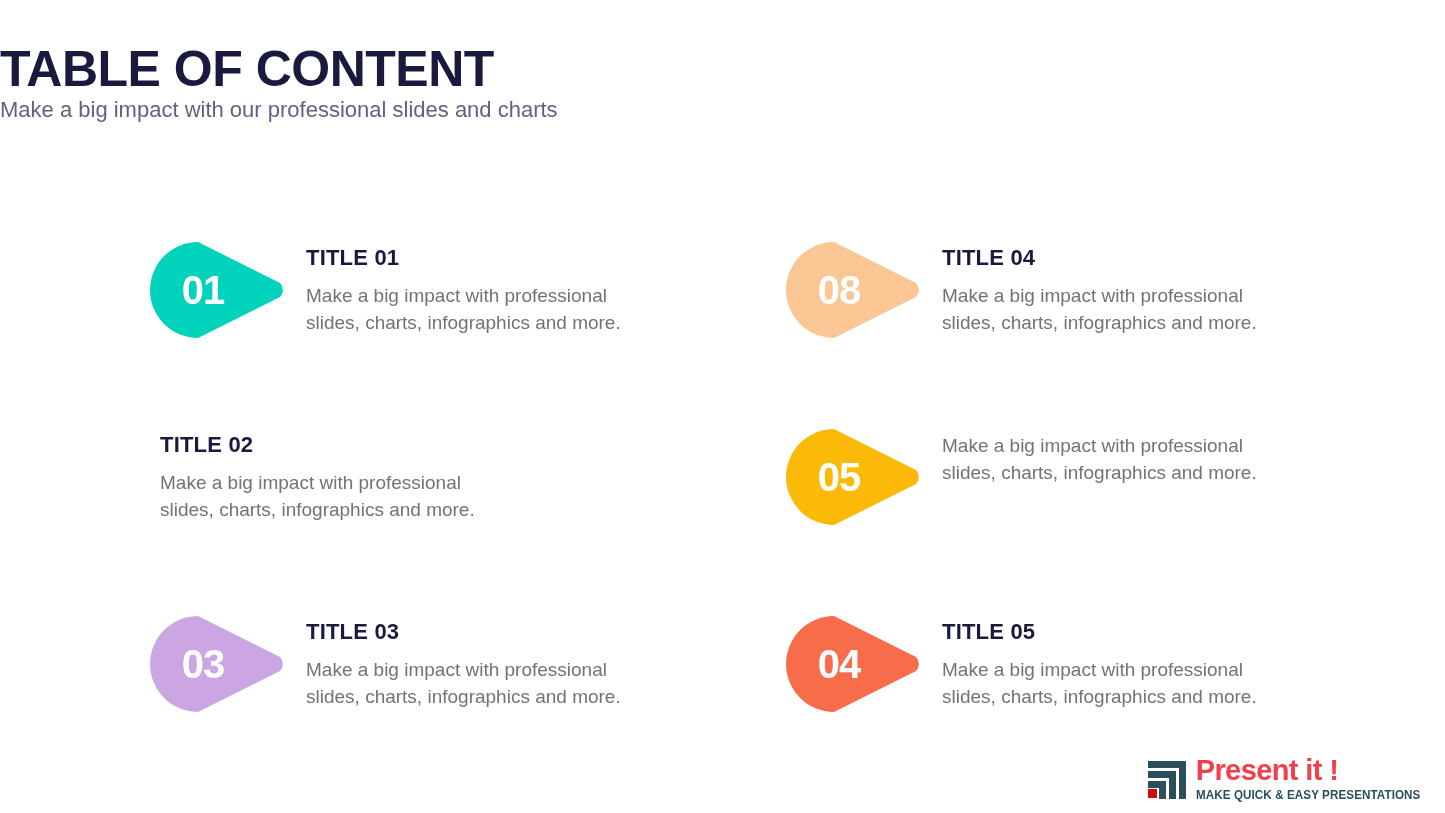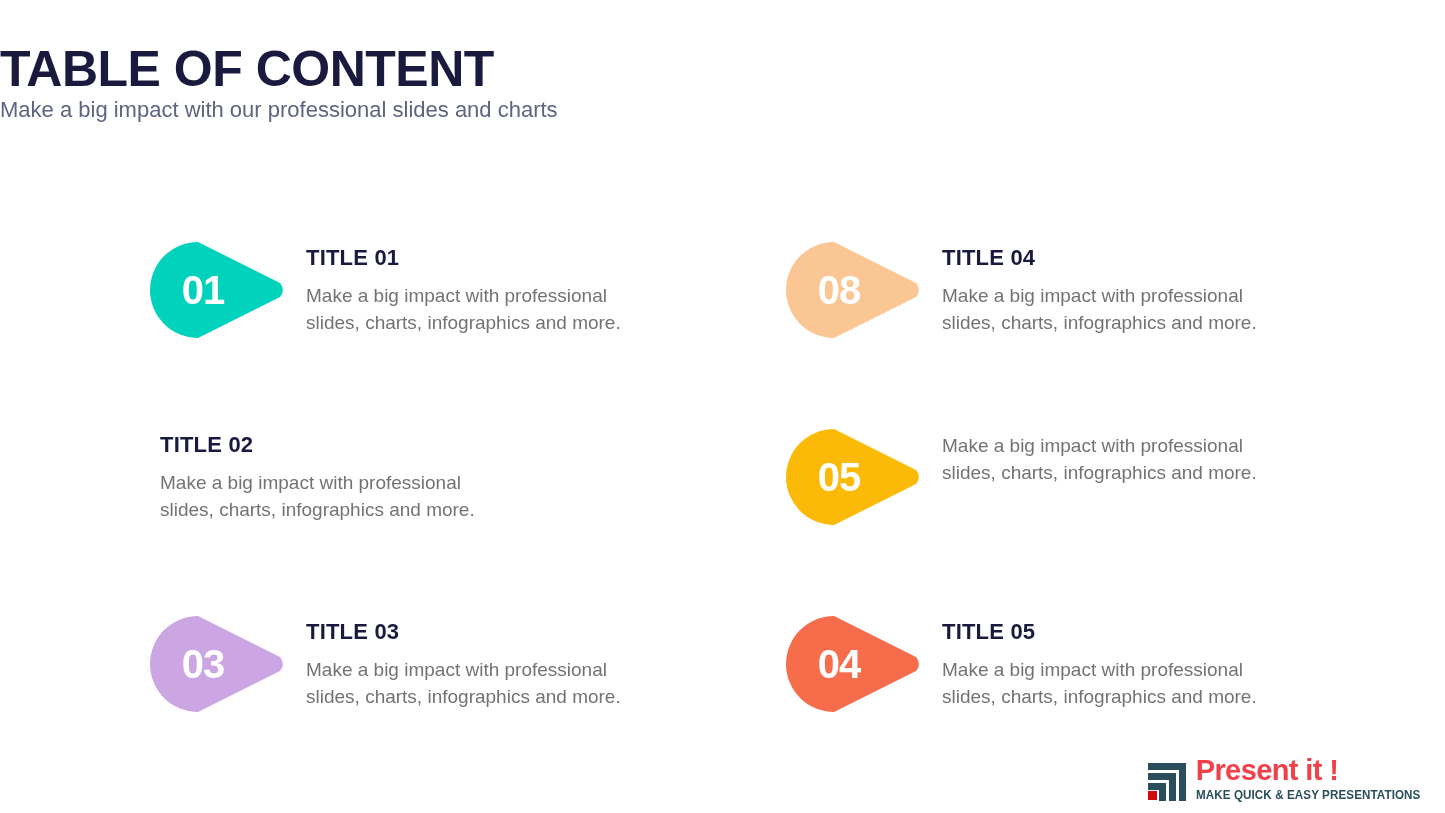--- a/index.html
+++ b/index.html
@@ -54,21 +54,21 @@
     letter-spacing:0.2px; line-height:1.1; margin-bottom:13px;
   }
   .item-desc {
     font-size:19px; font-weight:400; color:#737373;
     line-height:1.42; max-width:340px;
   }
 
   
   .logo {
     position:absolute; right:8px; bottom:12px;
-    display:flex; align-items:flex-end; gap:8px;
+    display:flex; align-items:center; gap:8px;
   }
   .logo-mark { width:42px; height:40px; flex:0 0 42px; margin-top:2px; }
   .logo-text { display:flex; flex-direction:column; }
   .logo-word {
     font-size:29px; font-weight:bold; color:#F2404A;
     line-height:1; letter-spacing:-0.6px;
   }
   .logo-tag {
     margin-top:4px;
     font-size:12.5px; font-weight:bold; color:#2A4F5A;

